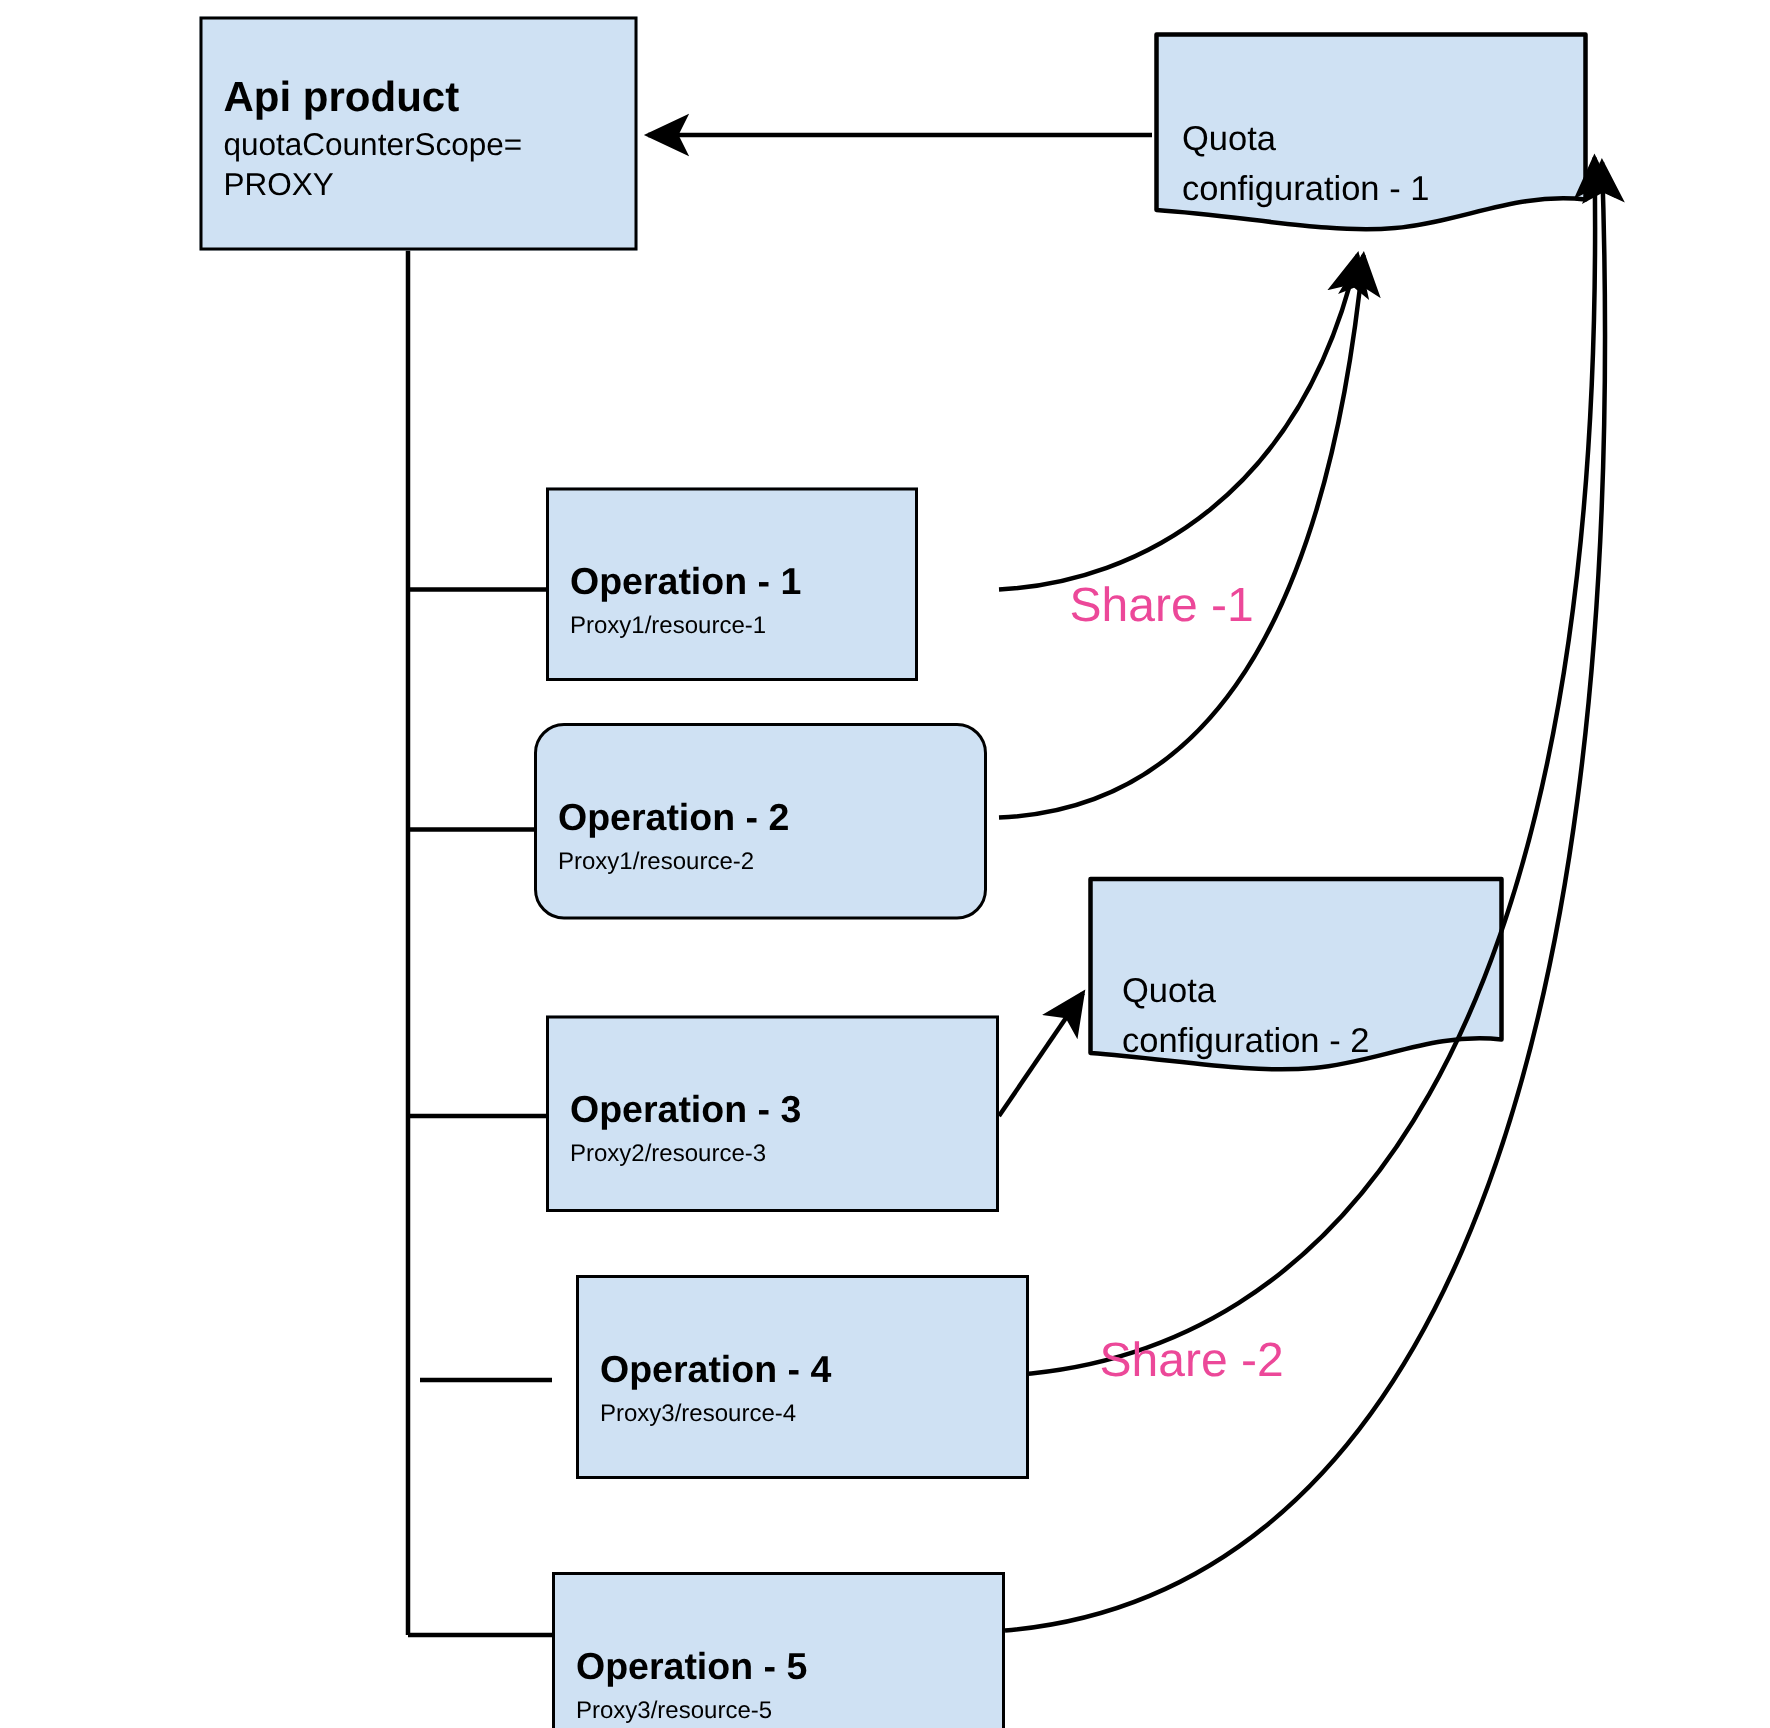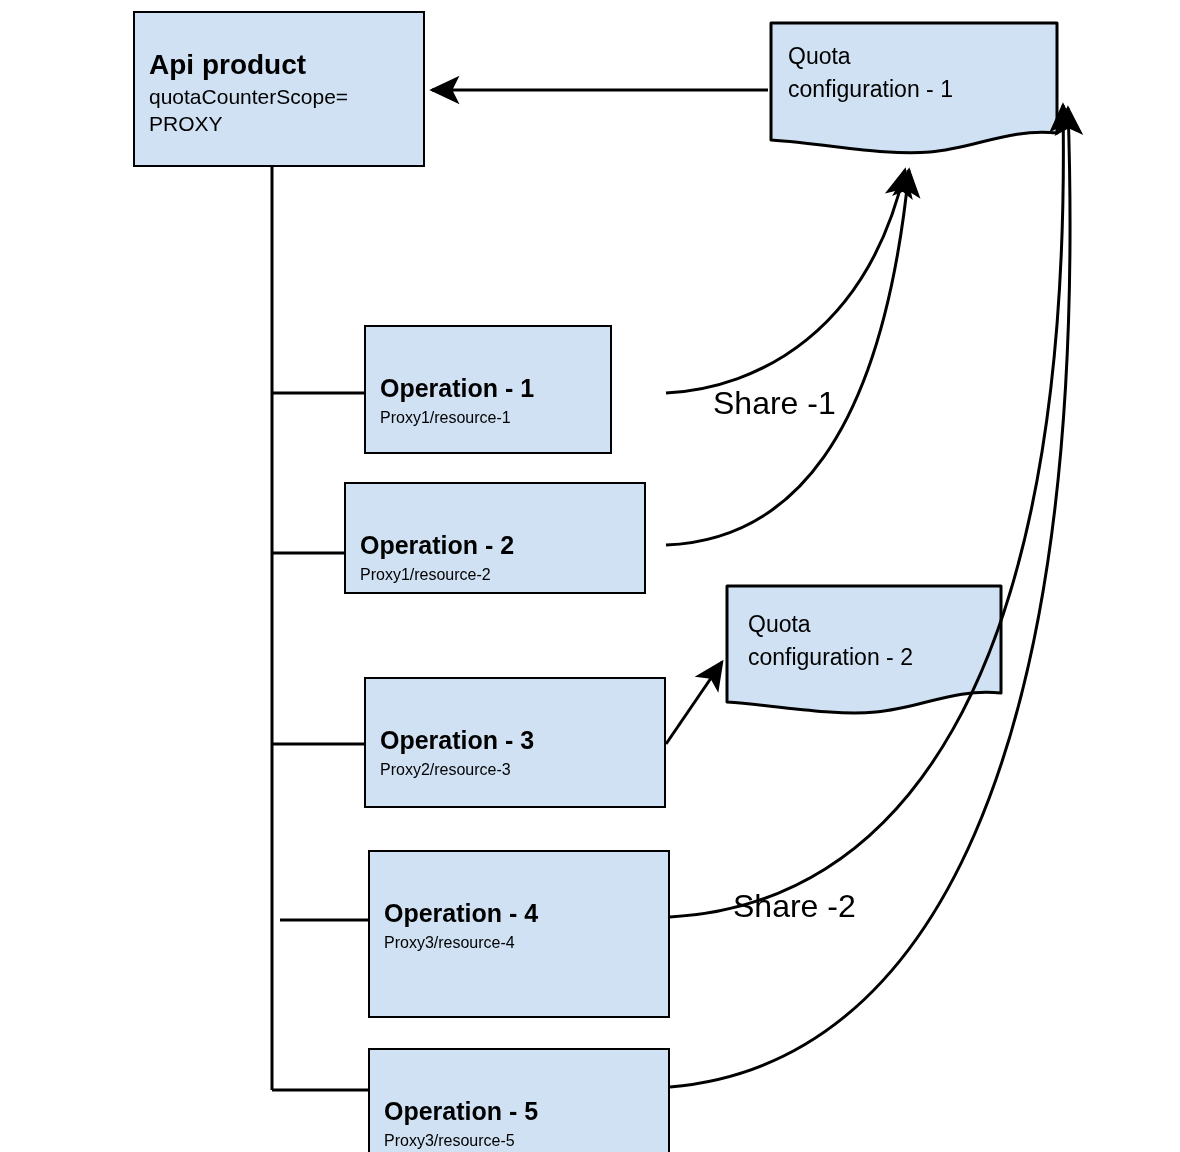--- a/index.html
+++ b/index.html
@@ -49,40 +49,41 @@
   }
   
   #node-api-product { left: 133px; top: 11px; width: 292px; height: 156px; padding-left: 42px; }
   #node-api-product .node-inner { top: 34px; }
   #node-api-product .n-title { font-size: 28px; line-height: 36px; }
   #node-api-product .n-sub { font-size: 21px; line-height: 27px; }
 
   
   .op .node-inner { top: 46px; }
   #node-op-1 { left: 364px; top: 325px; width: 248px; height: 129px; }
-  #node-op-2 { left: 344px; top: 482px; width: 302px; height: 112px; }
+  #node-op-2 { left: 356px; top: 482px; width: 302px; height: 131px; border-radius: 20px; }
   #node-op-3 { left: 364px; top: 677px; width: 302px; height: 131px; padding-left: 24px; }
-  #node-op-4 { left: 368px; top: 850px; width: 302px; height: 168px; }
+  #node-op-4 { left: 384px; top: 850px; width: 302px; height: 136px; }
   #node-op-5 { left: 368px; top: 1013px; width: 302px; height: 136px; margin-top: 35px; }
 
   
   .doc-label {
     position: absolute;
     font-size: 23px;
     line-height: 33px;
     color: #000000;
+    margin-top: 36px;
   }
   #label-quota-1 { left: 788px; top: 40px; width: 250px; }
   #label-quota-2 { left: 748px; top: 608px; width: 250px; }
 
   .edge-label {
     position: absolute;
     font-size: 32px;
     line-height: 36px;
-    color: #000000;
+    color: #ec4899;
     white-space: nowrap;
   }
   #label-share-1 { left: 713px; top: 385px; }
   #label-share-2 { left: 733px; top: 888px; }
 </style>
 </head>
 <body>
 
 <div id="canvas">
 

